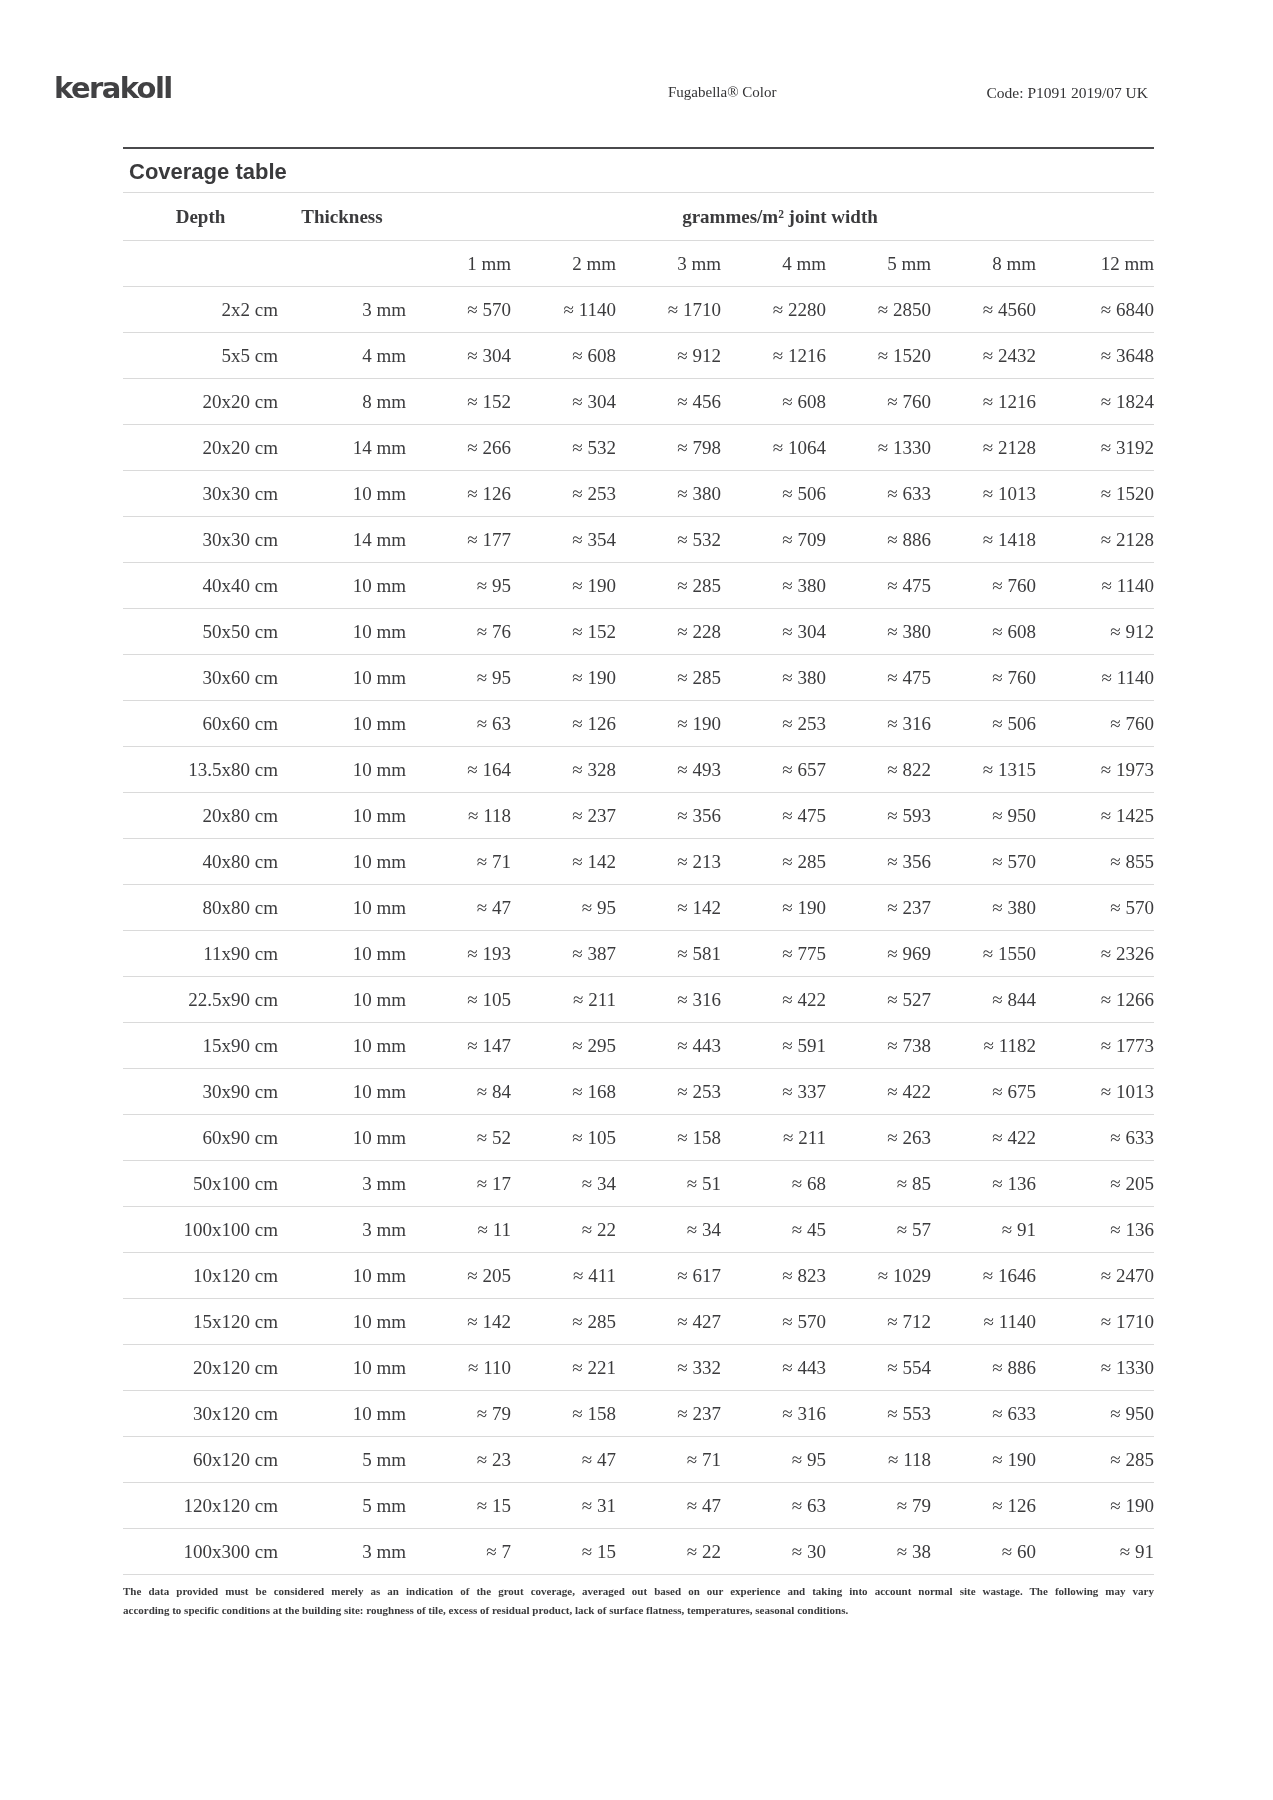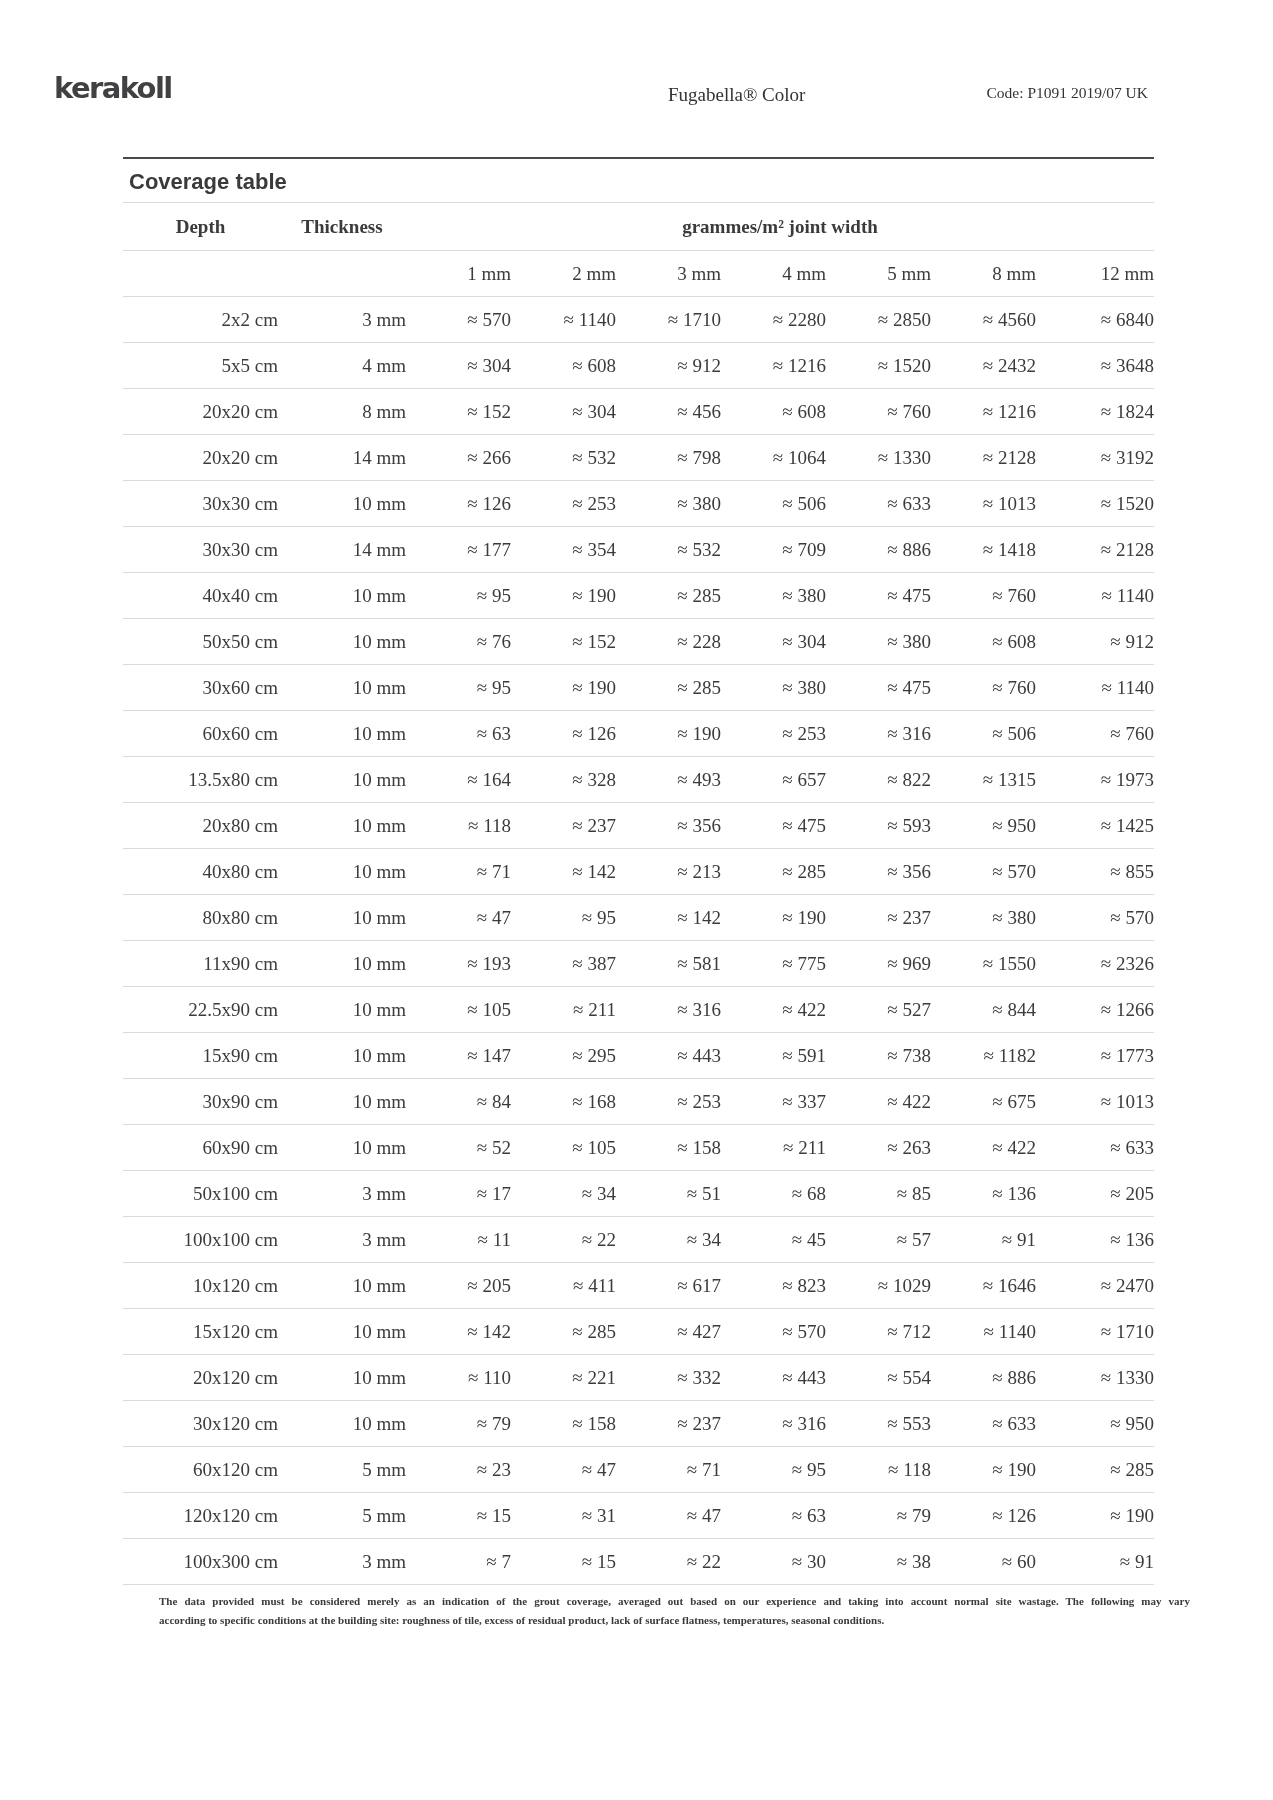--- a/index.html
+++ b/index.html
@@ -22,36 +22,36 @@
     font-weight: 700;
     font-size: 29px;
     letter-spacing: -1.6px;
     color: #414143;
     line-height: 32px;
   }
   .product-name {
     position: absolute;
     left: 668px;
     top: 84px;
-    font-size: 19px;
+    font-size: 15px;
     color: #333335;
   }
   .doc-code {
     position: absolute;
     right: 125px;
     top: 84px;
     font-size: 15.5px;
     color: #333335;
   }
 
   
   .content {
     position: absolute;
     left: 123px;
-    top: 157px;
+    top: 147px;
     width: 1031px;
   }
   .dark-rule {
     height: 2px;
     background: #4a4a4c;
   }
   .coverage-title {
     font-family: "Liberation Sans", sans-serif;
     font-weight: 700;
     font-size: 22px;
@@ -88,21 +88,20 @@
   .c-last  { padding-right: 12px; }
 
   
   .footnote {
     margin-top: 7px;
     font-size: 11px;
     line-height: 19px;
     font-weight: bold;
     color: #3a3a3c;
     width: 1031px;
-    margin-left: 36px;
   }
   .fn-line1 {
     white-space: nowrap;
     text-align: justify;
     text-align-last: justify;
   }
   .fn-line2 { text-align: left; }
 </style>
 </head>
 <body>

